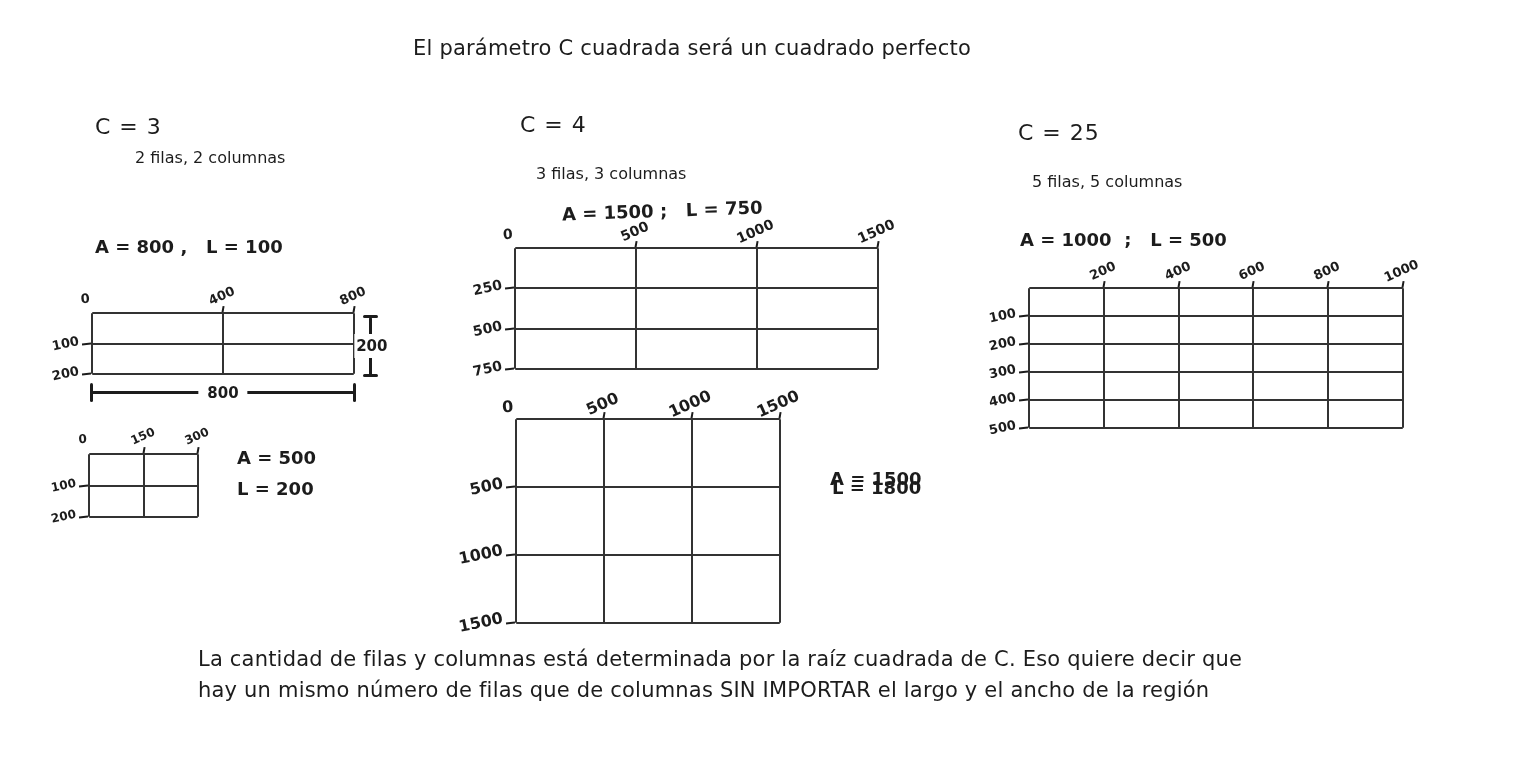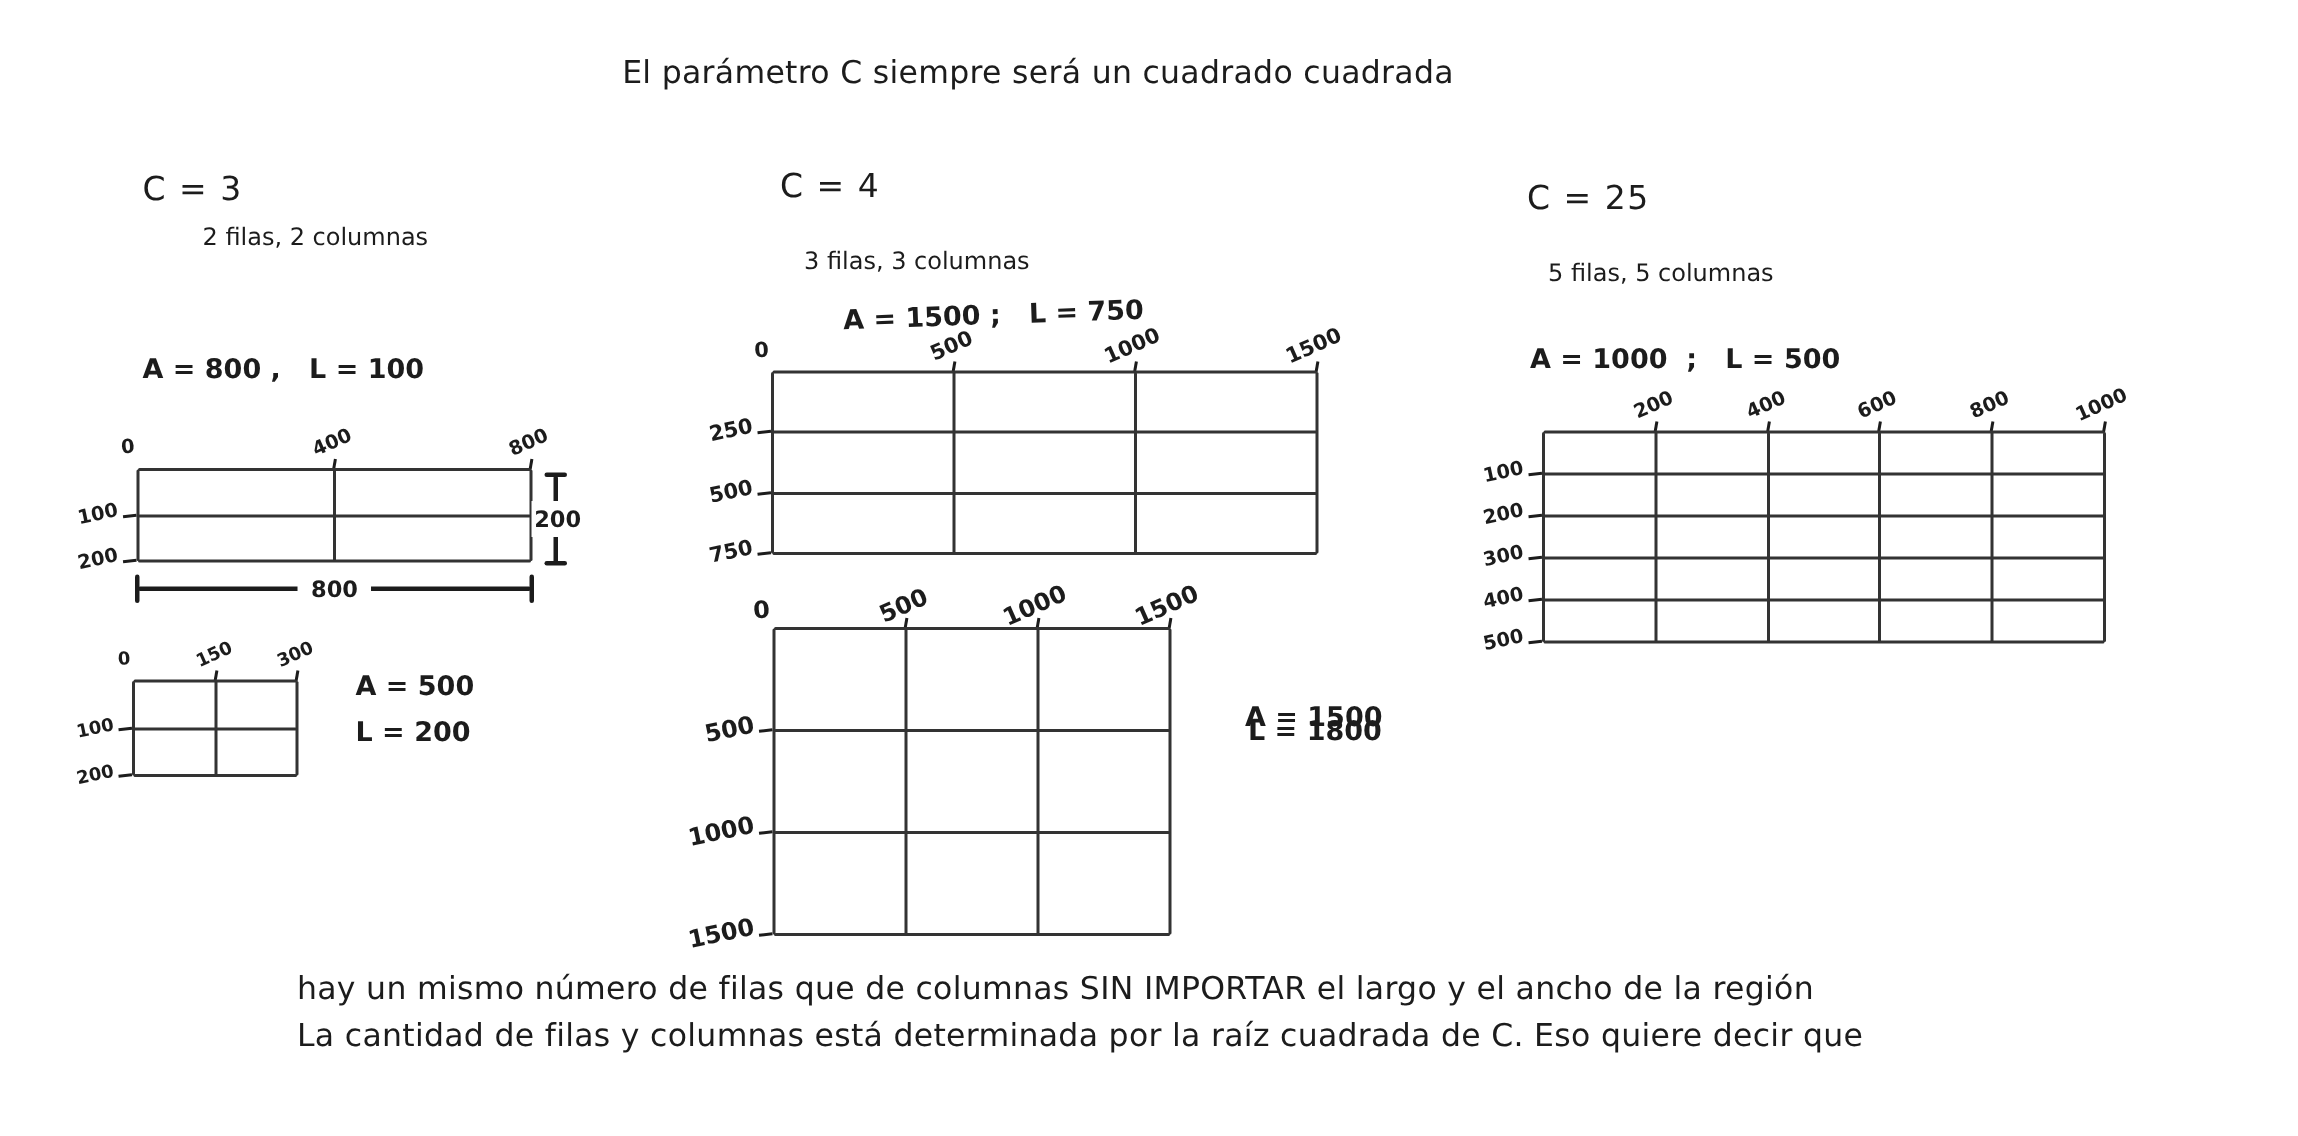--- a/index.html
+++ b/index.html
@@ -47,21 +47,21 @@
     position:absolute;left:50%;top:50%;transform:translate(-50%,-50%);
     background:#fff;padding:0 9px;font-size:15px;font-weight:bold;white-space:nowrap;
   }
   .dim-v .dim-label{padding:3px 2px;left:60%;}
 </style>
 </head>
 <body>
 
 <div class="canvas">
 
-  <div class="title">El parámetro C siempre será un cuadrado cuadrada</div>
+  <div class="title">El parámetro C cuadrada será un cuadrado perfecto</div>
 
   <div class="heading" style="left:95px;top:114px">C = 3</div>
   <div class="subheading" style="left:135px;top:148px">2 filas, 2 columnas</div>
   <div class="params" style="left:95px;top:236px">A = 800 ,   L = 100</div>
 
   <div class="grid" style="left: 92px; top: 313px; width: 262px; height: 61px;">
       <div class="gl v" style="left: 0%;"></div>
       <div class="tlab zero" style="left: 0%; font-size: 13px;">0</div>
       <div class="gl v" style="left: 50%;"></div>
       <div class="tlab" style="left: 50%; font-size: 13px;">400</div>
@@ -199,17 +199,17 @@
       <div class="tick-left" style="top: 60%;"></div>
       <div class="gl h" style="top: 80%;"></div>
       <div class="llab" style="top: 80%; font-size: 13px;">400</div>
       <div class="tick-left" style="top: 80%;"></div>
       <div class="gl h" style="top: 100%;"></div>
       <div class="llab" style="top: 100%; font-size: 13px;">500</div>
       <div class="tick-left" style="top: 100%;"></div>
     </div>
 
   <div class="footer">
+    <div>La cantidad de filas y columnas está determinada por la raíz cuadrada de C. Eso quiere decir que</div>
     <div>hay un mismo número de filas que de columnas SIN IMPORTAR el largo y el ancho de la región</div>
-    <div>La cantidad de filas y columnas está determinada por la raíz cuadrada de C. Eso quiere decir que</div>
   </div>
 
 </div>
 
 </body></html>

